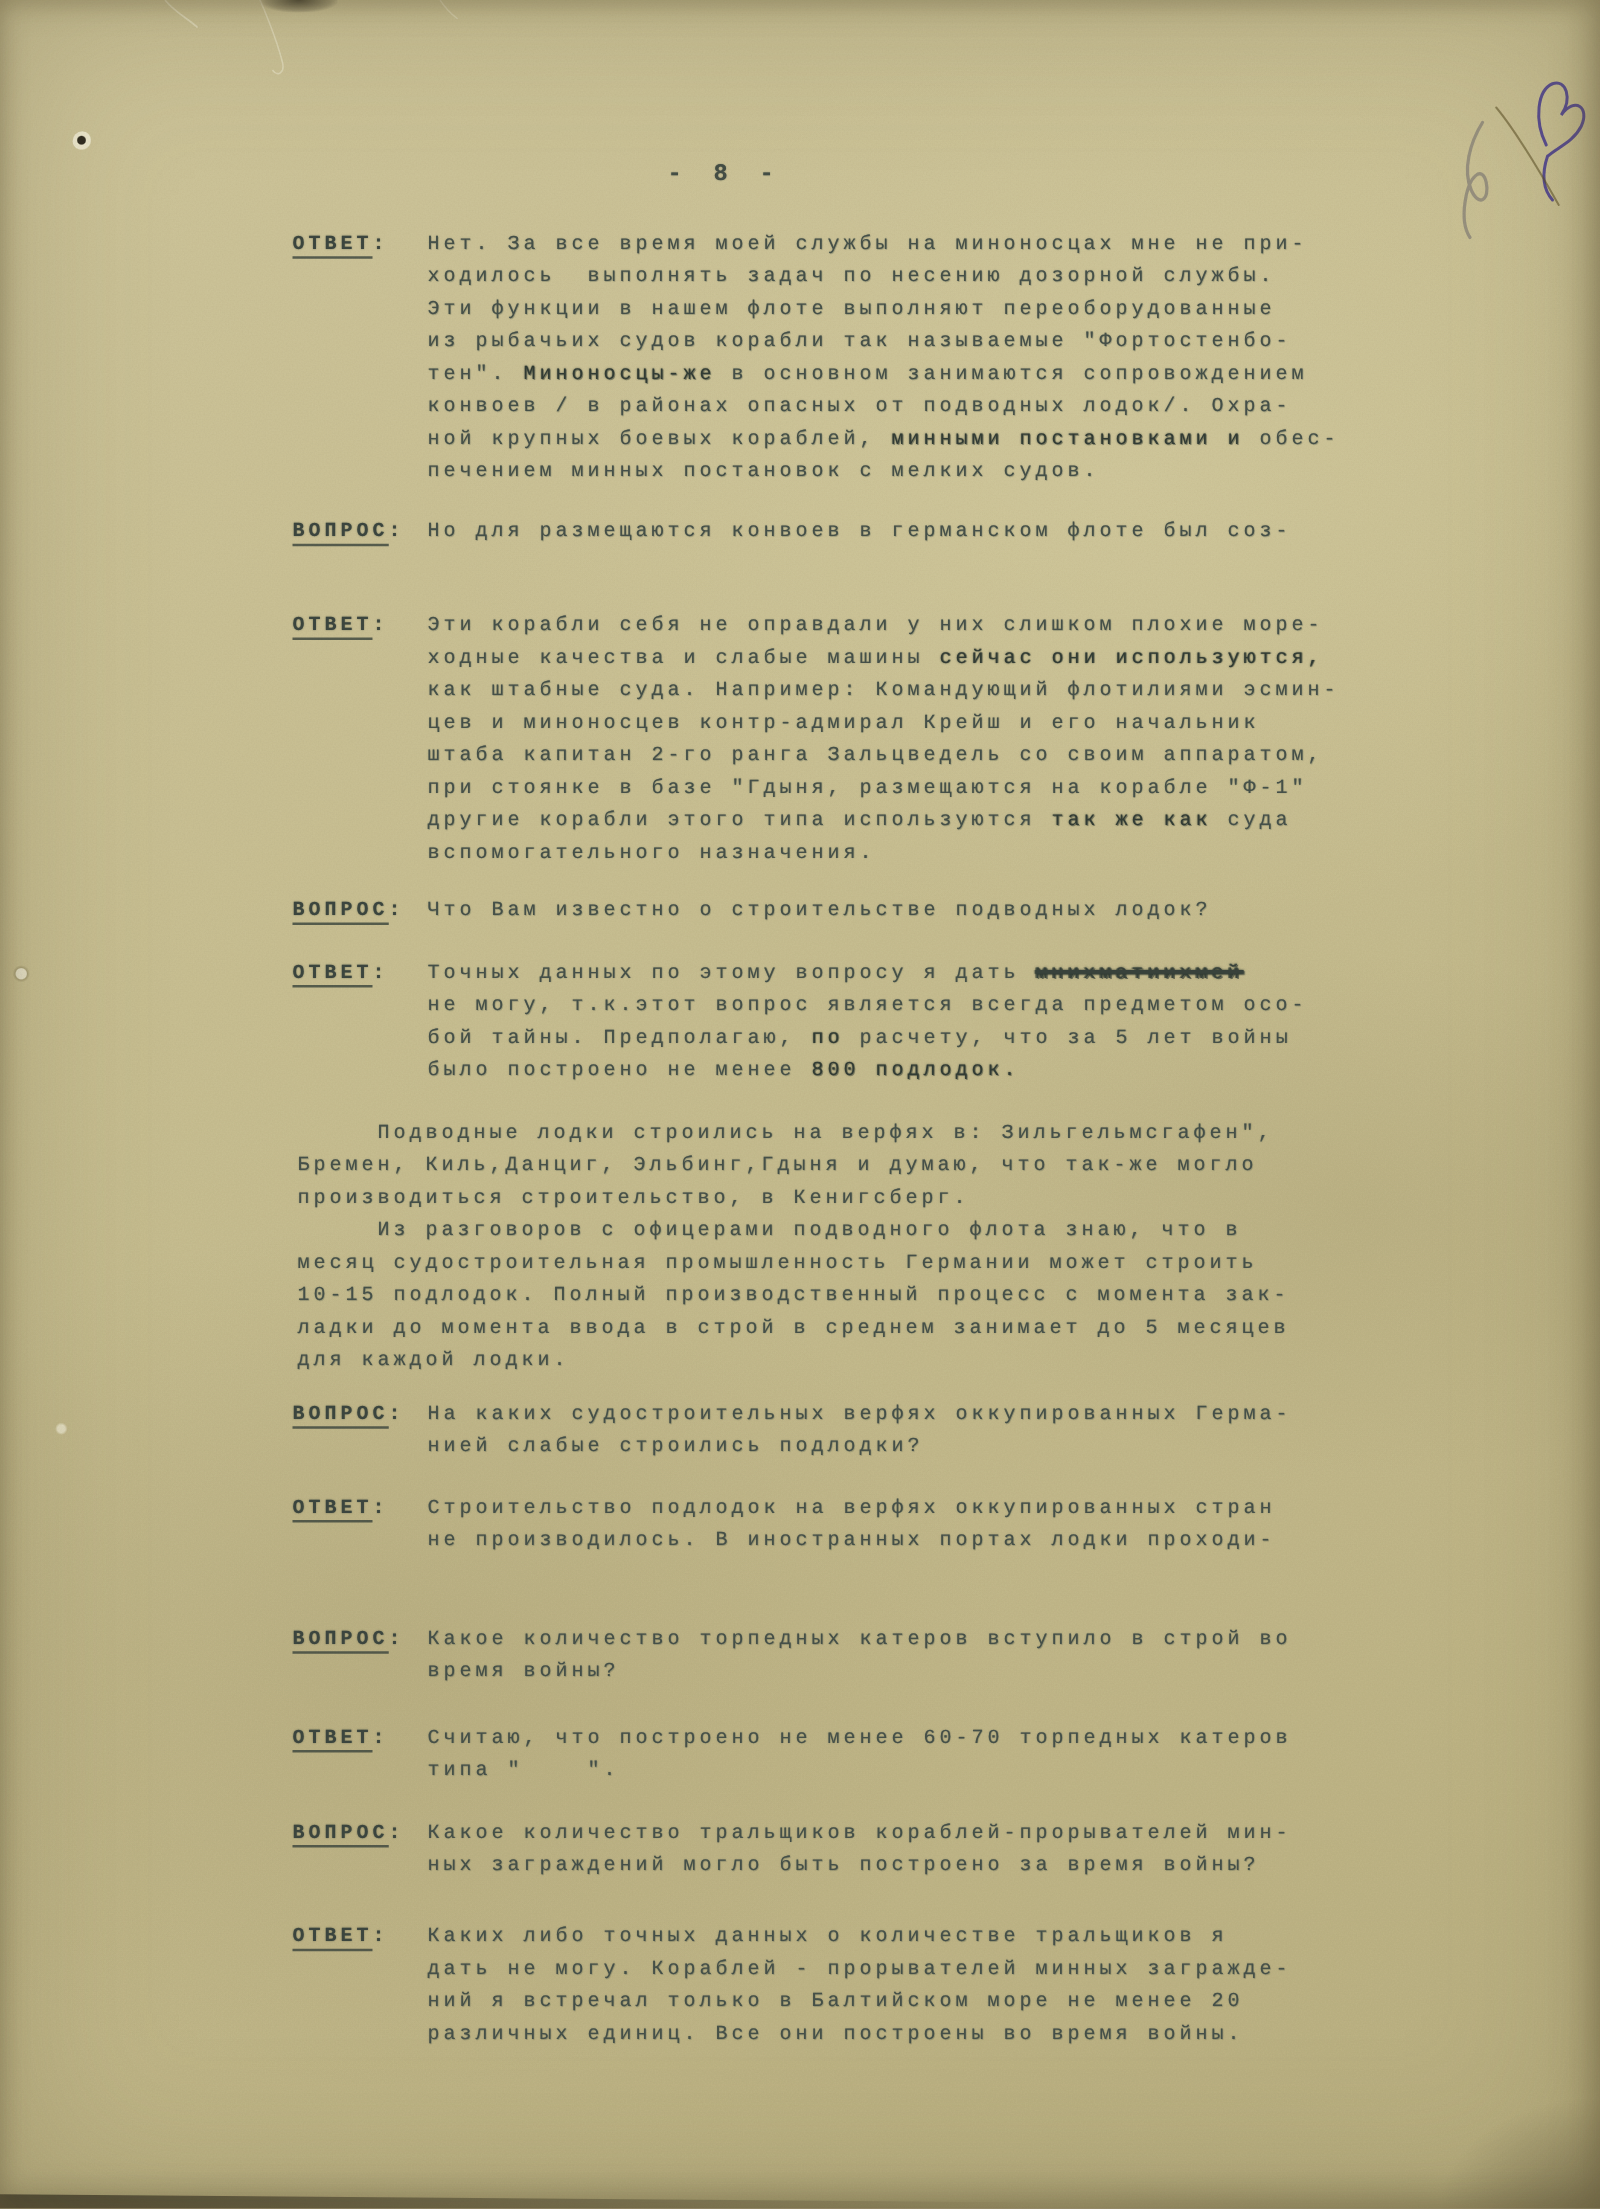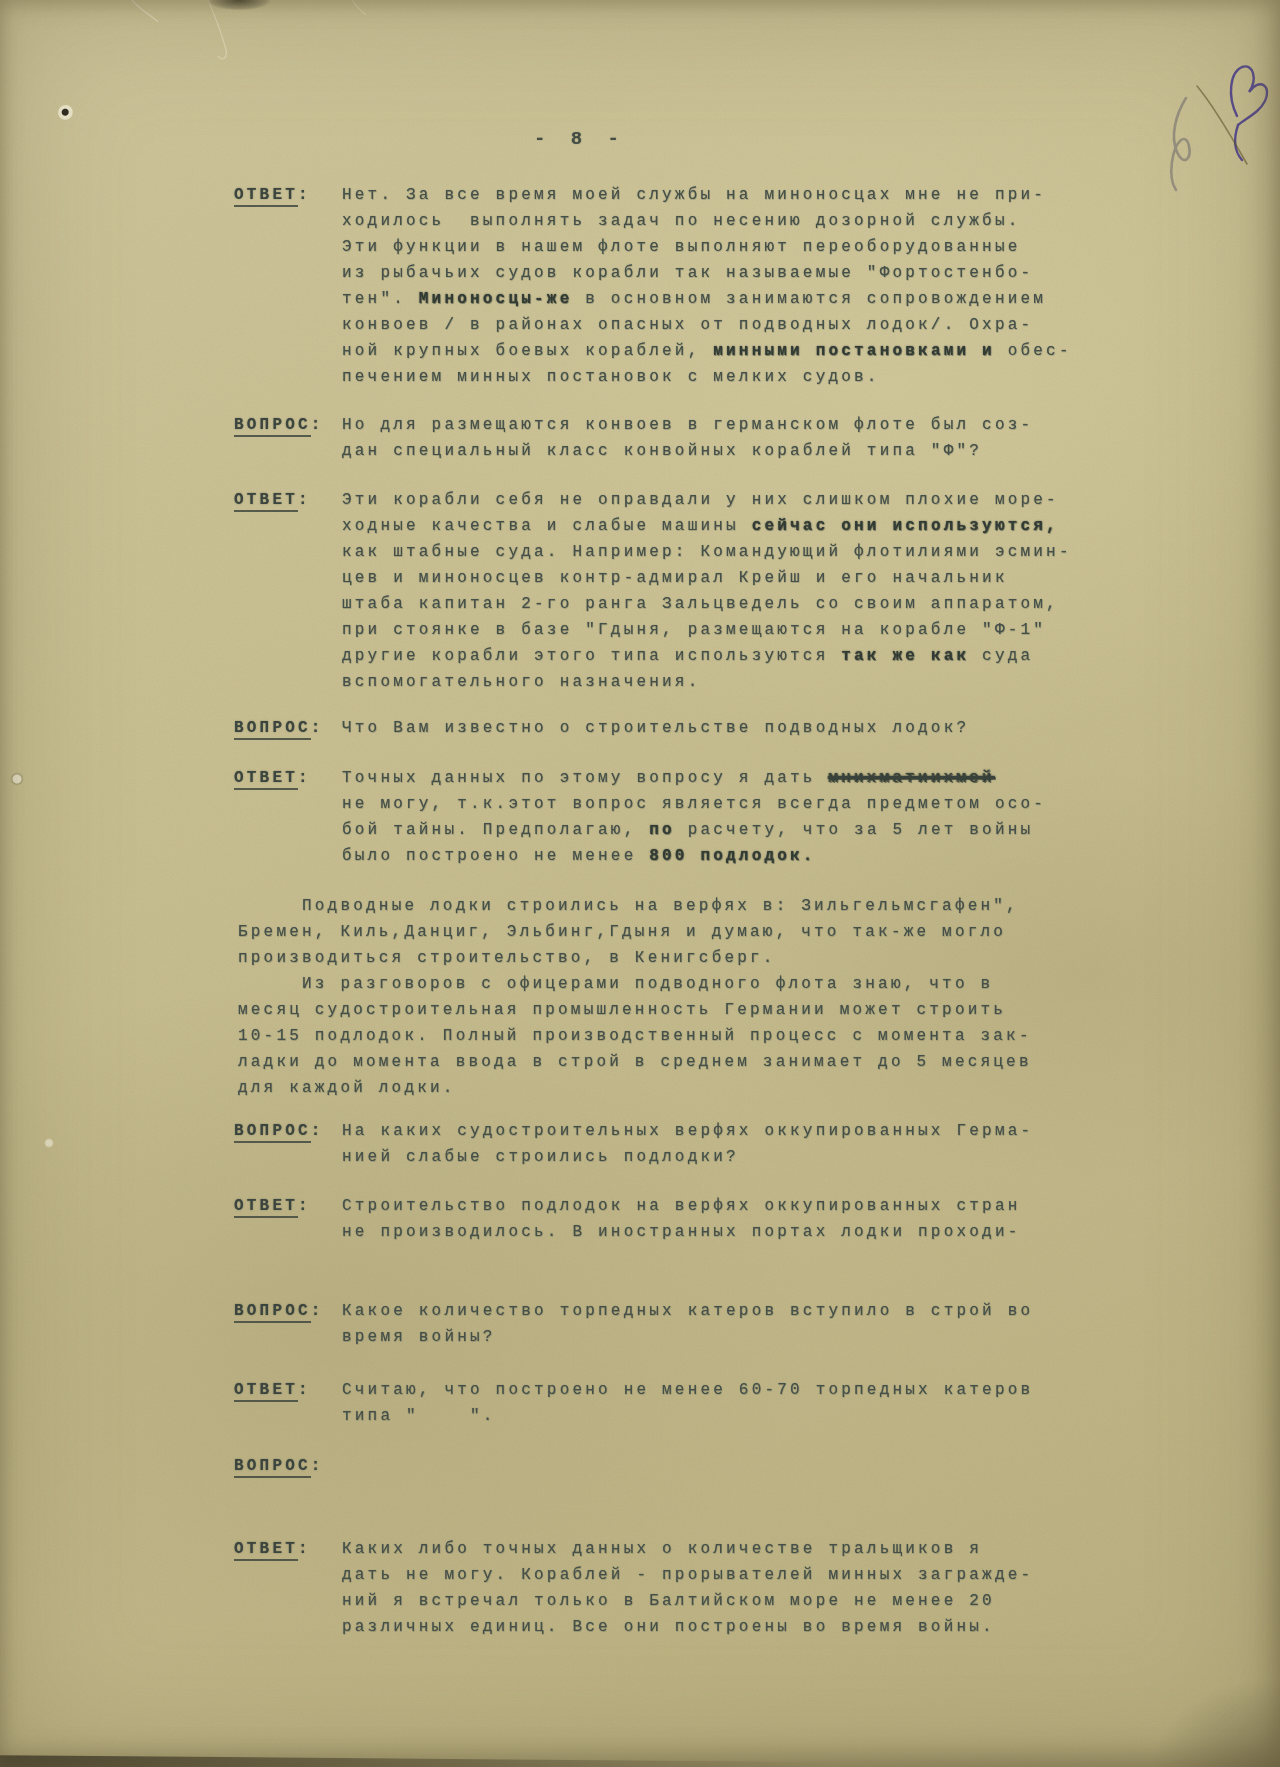--- a/index.html
+++ b/index.html
@@ -37,21 +37,21 @@
     white-space:pre-wrap;
   }
   .qa-label{
     position:absolute;left:0;top:0;font-weight:700;color:#3c463f;
     text-shadow:0 0 1.4px rgba(58,68,60,.65);
   }
   .qa-label .u{border-bottom:2.5px solid rgba(58,68,60,.8);padding-bottom:1px;}
   .qa-body{margin-left:108px;}
   .qa-block.para .qa-body{margin-left:4px;}
   .line{min-height:26px;}
-  .line b{font-weight:700;color:#323c35;text-shadow:0 0 1.6px rgba(48,58,50,.8),0.7px 0.7px 0 rgba(48,58,50,.4);}
+  .line b{font-weight:400;color:#323c35;text-shadow:0 0 1.6px rgba(48,58,50,.8),0.7px 0.7px 0 rgba(48,58,50,.4);}
   .line s{
     text-decoration:line-through;text-decoration-thickness:3px;
     color:#39433c;
     text-shadow:0 0 2px rgba(50,60,52,.95),1px 1px 0 rgba(50,60,52,.6),-1px 0 0 rgba(50,60,52,.5);
   }
   .marks,.grain,.blemishes{position:absolute;inset:0;pointer-events:none;}
   .grain{mix-blend-mode:multiply;opacity:.55;}
   .speck{position:absolute;border-radius:50%;}
   .speck.s1{left:58px;top:105px;width:16px;height:16px;
     background:radial-gradient(circle at 45% 45%, #2e2a20 0 3px, rgba(246,242,220,.85) 4px 7px, transparent 8px);}
@@ -69,30 +69,30 @@
 </style>
 </head>
 <body>
 
 <div class="page">
 
   <div class="page-number">- 8 -</div>
 
   <div class="doc-body" id="doc-body">
       <div class="qa-block" style="top: 182px;"><span class="qa-label"><span class="u">ОТВЕТ</span>:</span><div class="qa-body"><div class="line">Нет. За все время моей службы на миноносцах мне не при-</div><div class="line">ходилось  выполнять задач по несению дозорной службы.</div><div class="line">Эти функции в нашем флоте выполняют переоборудованные</div><div class="line">из рыбачьих судов корабли так называемые "Фортостенбо-</div><div class="line">тен". <b>Миноносцы-же</b> в основном занимаются сопровождением</div><div class="line">конвоев / в районах опасных от подводных лодок/. Охра-</div><div class="line">ной крупных боевых кораблей, <b>минными постановками и</b> обес-</div><div class="line">печением минных постановок с мелких судов.</div></div></div>
-      <div class="qa-block" style="top: 412px;"><span class="qa-label"><span class="u">ВОПРОС</span>:</span><div class="qa-body"><div class="line">Но для размещаются конвоев в германском флоте был соз-</div><div class="line">дан специальный класс конвойных кораблей типа "Ф"?</div></div></div>
+      <div class="qa-block" style="top: 412px;"><span class="qa-label"><span class="u">ВОПРОС</span>:</span><div class="qa-body"><div class="line">Но для размещаются конвоев в германском флоте был соз-</div></div></div>
       <div class="qa-block" style="top: 487px;"><span class="qa-label"><span class="u">ОТВЕТ</span>:</span><div class="qa-body"><div class="line">Эти корабли себя не оправдали у них слишком плохие море-</div><div class="line">ходные качества и слабые машины <b>сейчас они используются,</b></div><div class="line">как штабные суда. Например: Командующий флотилиями эсмин-</div><div class="line">цев и миноносцев контр-адмирал Крейш и его начальник</div><div class="line">штаба капитан 2-го ранга Зальцведель со своим аппаратом,</div><div class="line">при стоянке в базе "Гдыня, размещаются на корабле "Ф-1"</div><div class="line">другие корабли этого типа используются <b>так же как</b> суда</div><div class="line">вспомогательного назначения.</div></div></div>
       <div class="qa-block" style="top: 715px;"><span class="qa-label"><span class="u">ВОПРОС</span>:</span><div class="qa-body"><div class="line">Что Вам известно о строительстве подводных лодок?</div></div></div>
       <div class="qa-block" style="top: 765px;"><span class="qa-label"><span class="u">ОТВЕТ</span>:</span><div class="qa-body"><div class="line">Точных данных по этому вопросу я дать <s>мнихматиихмей</s></div><div class="line">не могу, т.к.этот вопрос является всегда предметом осо-</div><div class="line">бой тайны. Предполагаю, <b>по</b> расчету, что за 5 лет войны</div><div class="line">было построено не менее <b>800 подлодок.</b></div></div></div>
       <div class="qa-block para" style="top: 893px;"><div class="qa-body"><div class="line">     Подводные лодки строились на верфях в: Зильгельмсгафен",</div><div class="line">Бремен, Киль,Данциг, Эльбинг,Гдыня и думаю, что так-же могло</div><div class="line">производиться строительство, в Кенигсберг.</div><div class="line">     Из разговоров с офицерами подводного флота знаю, что в</div><div class="line">месяц судостроительная промышленность Германии может строить</div><div class="line">10-15 подлодок. Полный производственный процесс с момента зак-</div><div class="line">ладки до момента ввода в строй в среднем занимает до 5 месяцев</div><div class="line">для каждой лодки.</div></div></div>
       <div class="qa-block" style="top: 1118px;"><span class="qa-label"><span class="u">ВОПРОС</span>:</span><div class="qa-body"><div class="line">На каких судостроительных верфях оккупированных Герма-</div><div class="line">нией слабые строились подлодки?</div></div></div>
       <div class="qa-block" style="top: 1193px;"><span class="qa-label"><span class="u">ОТВЕТ</span>:</span><div class="qa-body"><div class="line">Строительство подлодок на верфях оккупированных стран</div><div class="line">не производилось. В иностранных портах лодки проходи-</div></div></div>
       <div class="qa-block" style="top: 1298px;"><span class="qa-label"><span class="u">ВОПРОС</span>:</span><div class="qa-body"><div class="line">Какое количество торпедных катеров вступило в строй во</div><div class="line">время войны?</div></div></div>
       <div class="qa-block" style="top: 1377px;"><span class="qa-label"><span class="u">ОТВЕТ</span>:</span><div class="qa-body"><div class="line">Считаю, что построено не менее 60-70 торпедных катеров</div><div class="line">типа "    ".</div></div></div>
-      <div class="qa-block" style="top: 1453px;"><span class="qa-label"><span class="u">ВОПРОС</span>:</span></div>
+      <div class="qa-block" style="top: 1453px;"><span class="qa-label"><span class="u">ВОПРОС</span>:</span><div class="qa-body"><div class="line">Какое количество тральщиков кораблей-прорывателей мин-</div><div class="line">ных заграждений могло быть построено за время войны?</div></div></div>
       <div class="qa-block" style="top: 1536px;"><span class="qa-label"><span class="u">ОТВЕТ</span>:</span><div class="qa-body"><div class="line">Каких либо точных данных о количестве тральщиков я</div><div class="line">дать не могу. Кораблей - прорывателей минных загражде-</div><div class="line">ний я встречал только в Балтийском море не менее 20</div><div class="line">различных единиц. Все они построены во время войны.</div></div></div>
     </div>
 
   <svg class="marks" width="1280" height="1767" viewBox="0 0 1280 1767">
 
     <path d="M132,0 C140,10 152,16 158,22" stroke="rgba(255,252,235,0.45)" stroke-width="1.3" fill="none"></path>
     <path d="M208,0 C214,14 222,34 226,50 C228,58 222,62 218,56" stroke="rgba(255,252,235,0.40)" stroke-width="1.2" fill="none"></path>
     <path d="M352,0 C356,6 362,12 366,15" stroke="rgba(255,252,235,0.35)" stroke-width="1.1" fill="none"></path>
 
     <path d="M1186,98 C1176,114 1170,136 1177,152 C1183,166 1192,160 1189,146 C1186,132 1175,140 1172,162 C1170,176 1172,184 1176,190" stroke="#8f8a7c" stroke-width="2.6" fill="none" stroke-linecap="round" opacity="0.85"></path>

